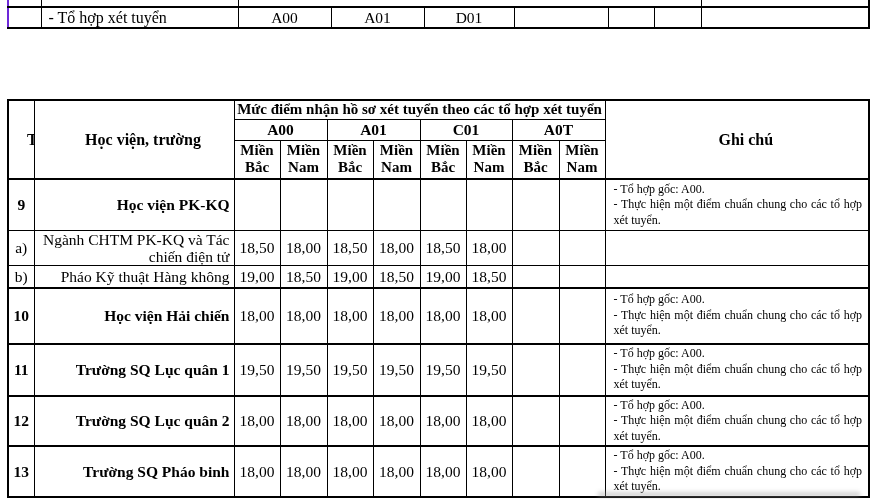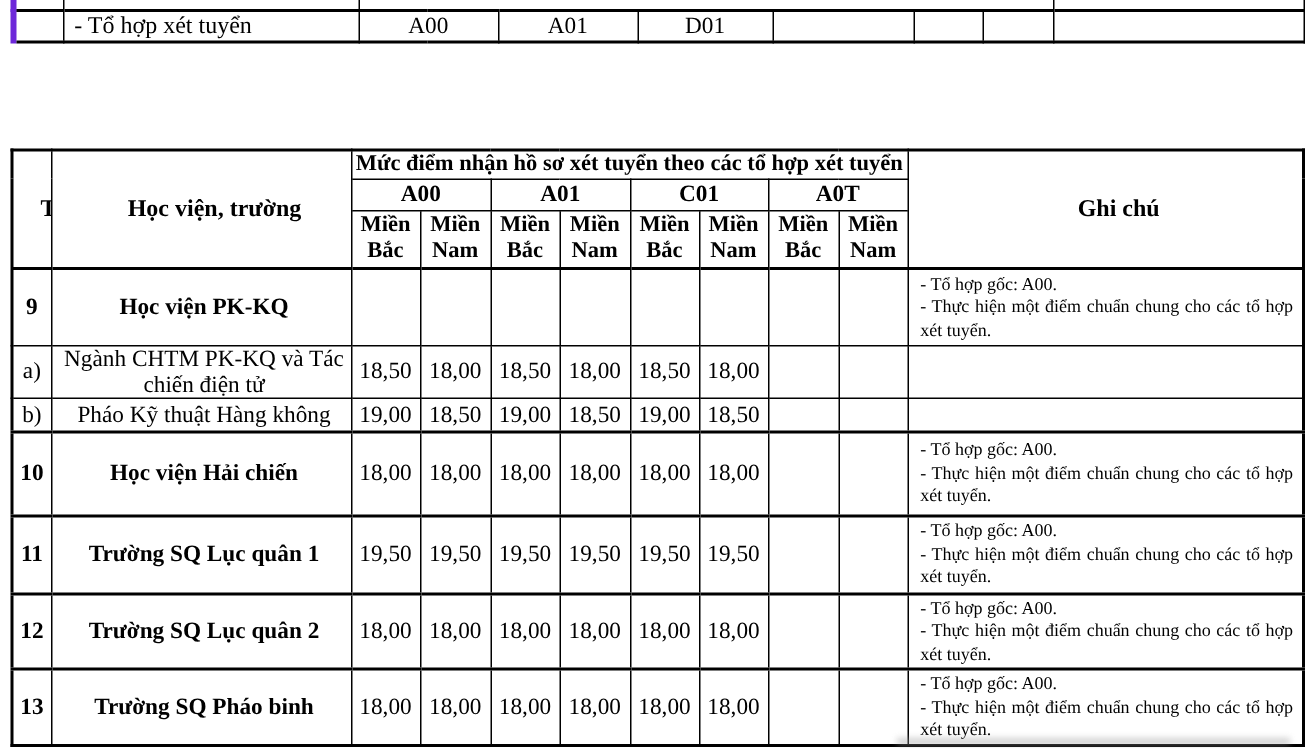--- a/index.html
+++ b/index.html
@@ -2,35 +2,35 @@
 <html><head>
 <meta charset="utf-8">
 <style>
   html,body{margin:0;padding:0;background:#fff;}
   .canvas{position:relative;width:870px;height:499px;background:#fff;overflow:hidden;
           font-family:"Liberation Serif","DejaVu Serif",serif;color:#000;}
   table.tbl{border-collapse:collapse;table-layout:fixed;position:absolute;background:#fff;}
   .tbl td{border:1px solid #000;padding:0;vertical-align:middle;overflow:hidden;
           font-size:15.5px;line-height:1.12;}
   
-  .top{left:7px;top:0;width:861px;border-left:4px solid #6d28d9;border-right:2px solid #000;border-bottom:2px solid #000;border-top:none;}
+  .top{left:7px;top:0;width:861px;border-left:2px solid #6d28d9;border-right:2px solid #000;border-bottom:2px solid #000;border-top:none;}
   .top tr.cut td{border-top:none;height:6px;}
   .top tr.r1 td{border-top-width:2px;}
   .top td.lbl{text-align:left;padding-left:7px;font-size:16px;}
   .top td.c{text-align:center;}
   .top td.score{text-align:center;font-size:15.5px;}
   
   .main{left:7px;top:99px;width:861px;border:2px solid #000;}
   .main td{text-align:center;}
   .main td.span-h{font-weight:bold;font-size:15px;white-space:nowrap;}
   .main td.combo{font-weight:bold;font-size:15.5px;}
   .main td.region{font-weight:bold;font-size:15px;line-height:1.12;}
   .main td.tt-h,.main td.school-h,.main td.note-h{font-weight:bold;font-size:16px;padding-left:18px;}
   .main td.tt{font-size:15.5px;}
-  .main td.name{text-align:center;padding-left:8px;padding-right:4px;font-size:15.5px;}
+  .main td.name{text-align:right;padding-left:8px;padding-right:4px;font-size:15.5px;}
   .main td.note{text-align:left;padding:1px 6px 1px 8px;font-size:12px;line-height:15.5px;vertical-align:middle;}
   .main .note .just{text-align:justify;}
   .main tr.sep td{border-top-width:2px;}
   .b{font-weight:bold;}
   .region2{line-height:1.05;}
   
   .specks{position:absolute;top:1px;left:0;width:2px;height:2px;background:transparent;
     box-shadow:108px 1px 0 1px #333,132px 0 0 1px #444,151px 1px 0 1px #333,174px 0 0 1px #444,
                196px 1px 0 1px #333,208px 1px 0 1px #333,409px 1px 0 1px #333,433px 0 0 1px #444,
                453px 1px 0 1px #333,478px 0 0 1px #444,499px 1px 0 1px #333,523px 0 0 1px #444,

